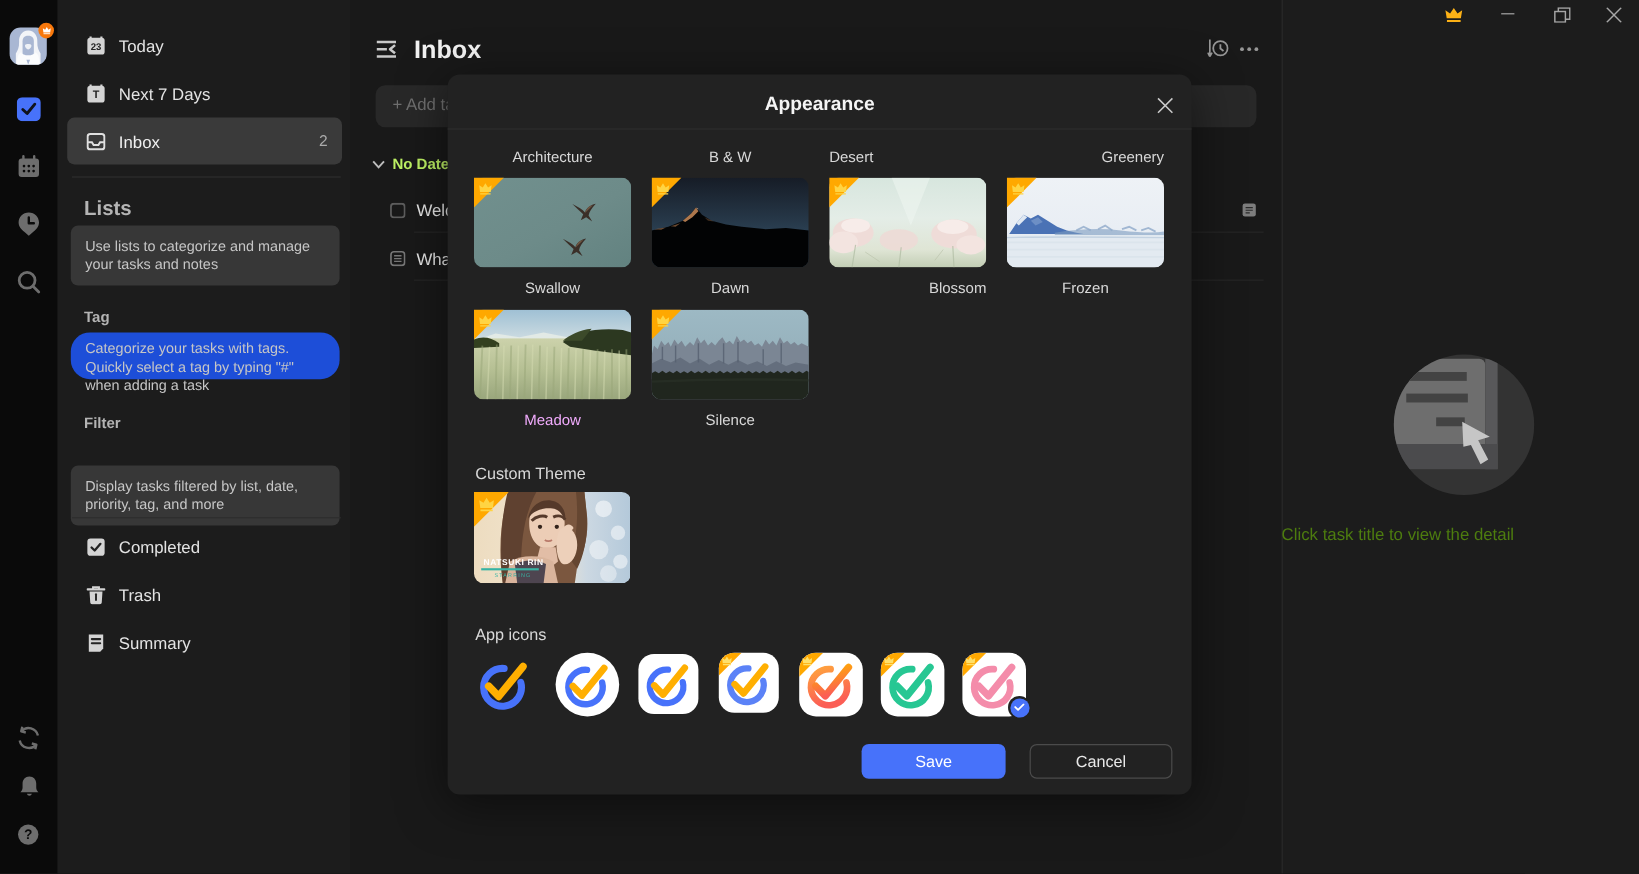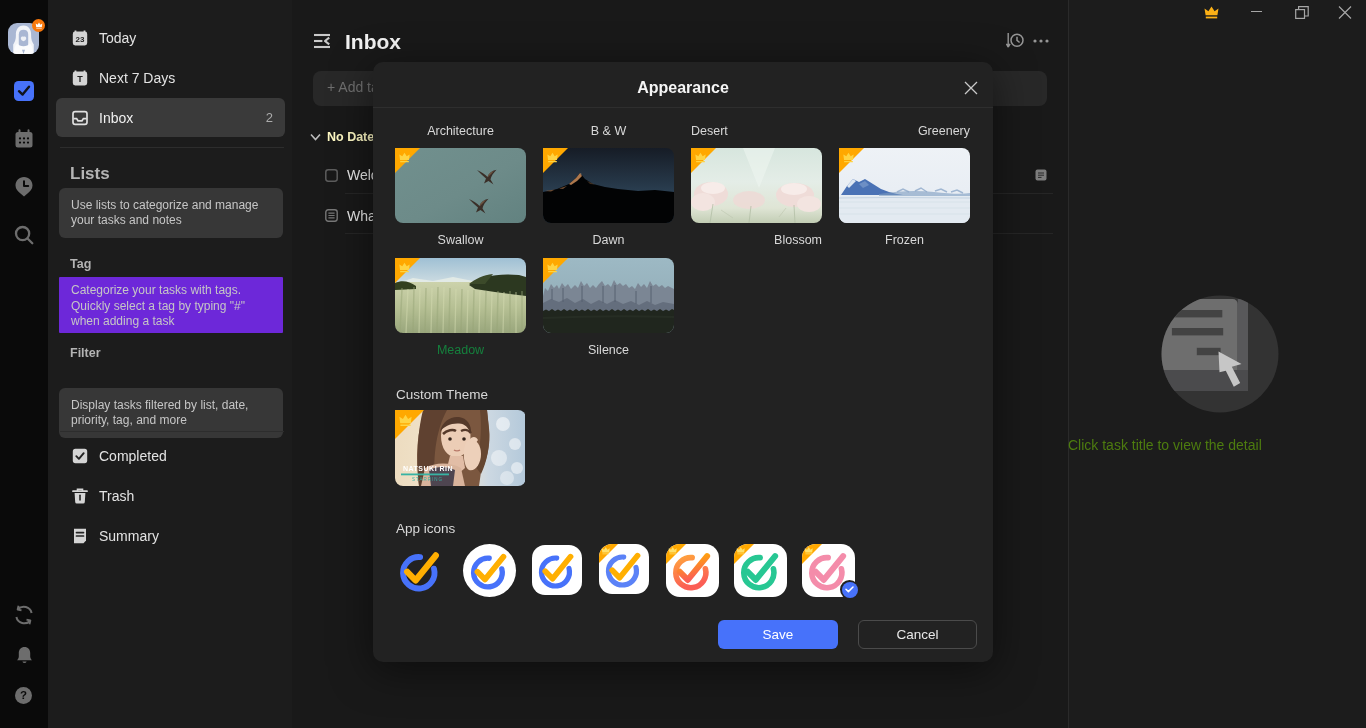--- a/index.html
+++ b/index.html
@@ -83,21 +83,21 @@
 <path d="M1.4 8.6 H4.6 L6 10.8 H10 L11.4 8.6 H14.6" stroke="#e0e0e0" stroke-width="1.7" fill="none"></path>
 </svg>
 <div class="txt" style="left:99px;top:109.5px;line-height:16px;font-size:14px;color:#f0f0f0">Inbox</div>
 <div class="txt" style="left:255px;top:110px;width:18px;text-align:right;line-height:16px;font-size:13px;color:#ababab">2</div>
 <div class="abs" style="left:60px;top:147px;width:224px;height:1px;background:#2d2d2d"></div>
 <div class="txt" style="left:70px;top:167px;line-height:14px;font-size:17px;font-weight:bold;color:#b4b4b4">Lists</div>
 <div class="abs" style="left:59px;top:188px;width:224px;height:50px;border-radius:6px;background:#373737">
 <div style="padding:10px 0 0 12px;font-size:12px;line-height:15px;color:#c6c6c6">Use lists to categorize and manage<br>your tasks and notes</div>
     </div>
 <div class="txt" style="left:70px;top:257px;line-height:14px;font-size:12.5px;font-weight:bold;color:#b4b4b4">Tag</div>
-<div class="abs" style="left:59px;top:277px;width:224px;height:56px;border-radius:1px;background:#6d28d9">
+<div class="abs" style="left:59px;top:277px;width:224px;height:39px;border-radius:16px;background:#1d4ed8">
 <div style="padding:6px 0 0 12px;font-size:12px;line-height:15.5px;color:#c6c6c6">Categorize your tasks with tags.<br>Quickly select a tag by typing "#"<br>when adding a task</div>
     </div>
 <div class="txt" style="left:70px;top:346px;line-height:14px;font-size:12.5px;font-weight:bold;color:#b4b4b4">Filter</div>
 <div class="abs" style="left:59px;top:388px;width:224px;height:50px;border-radius:6px;background:#373737">
 <div style="padding:10px 0 0 12px;font-size:12px;line-height:15px;color:#c6c6c6">Display tasks filtered by list, date,<br>priority, tag, and more</div>
     </div>
 <div class="abs" style="left:60px;top:431px;width:224px;height:1px;background:#2d2d2d"></div>
 <svg class="abs" style="left:72px;top:448px" width="16" height="16" viewBox="0 0 16 16">
 <rect x="0.8" y="0.8" width="14.4" height="14.4" rx="2.6" fill="#d4d4d4"></rect>
 <path d="M4.3 8.2 L6.9 10.8 L11.7 5.2" stroke="#232323" stroke-width="1.9" fill="none" stroke-linecap="round" stroke-linejoin="round"></path>
@@ -134,21 +134,21 @@
         <circle cx="8" cy="2" r="1.6" fill="#969696"></circle>
         <circle cx="14" cy="2" r="1.6" fill="#969696"></circle>
 </svg>
     </div>
 <div class="abs" style="left:313px;top:71px;width:734px;height:35px;border-radius:8px;background:#282828">
 <div style="padding:8px 0 0 14px;font-size:14px;color:#6f6f6f">+ Add task to "Inbox", press Enter to save.</div>
     </div>
 <svg class="abs" style="left:310px;top:133px" width="11" height="8" viewBox="0 0 11 8">
 <path d="M1 1.5 L5.5 6.5 L10 1.5" stroke="#bdbdbd" stroke-width="1.6" fill="none"></path>
 </svg>
-<div class="txt" style="left:327px;top:130px;line-height:14px;font-size:12.5px;font-weight:bold;color:#fef9c3">No Date</div>
+<div class="txt" style="left:327px;top:130px;line-height:14px;font-size:12.5px;font-weight:bold;color:#bef264">No Date</div>
 <svg class="abs" style="left:325px;top:169px" width="13" height="13" viewBox="0 0 13 13">
 <rect x="0.8" y="0.8" width="11.4" height="11.4" rx="2.4" stroke="#5d5d5d" stroke-width="1.5" fill="none"></rect>
 </svg>
 <div class="txt" style="left:347px;top:167px;line-height:16px;font-size:14px;color:#e8e8e8">Welcome to TickTick, a powerful to-do &amp; task management app</div>
 <svg class="abs" style="left:1035px;top:169px" width="12" height="12" viewBox="0 0 12 12">
 <rect x="0.5" y="0.5" width="11" height="11" rx="2" fill="#7d7d7d"></rect>
 <path d="M3 4 H9 M3 6.2 H9 M3 8.4 H6.5" stroke="#2a2a2a" stroke-width="1"></path>
 </svg>
 <div class="abs" style="left:345px;top:193px;width:708px;height:1px;background:#262626"></div>
 <svg class="abs" style="left:325px;top:209px" width="13" height="13" viewBox="0 0 13 13">
@@ -355,21 +355,21 @@
 <path d="M0 53 L3 51.4 L6 53 L9 51 L12 53 L15 51.4 L18 53 L21 51 L24 53 L27 51.4 L30 53 L33 51 L36 53 L39 51.4 L42 53 L45 51 L48 53 L51 51.4 L54 53 L57 51 L60 53 L63 51.4 L66 53 L69 51 L72 53 L75 51.4 L78 53 L81 51 L84 53 L87 51.4 L90 53 L93 51 L96 53 L99 51.4 L102 53 L105 51 L108 53 L111 51.4 L114 53 L117 51 L120 53 L123 51.4 L126 53 L129 51 L131 52 L131 75 L0 75 Z" fill="#20261e"></path>
 <path d="M0 60 Q65 57 131 59" stroke="#2a3126" stroke-width="2" fill="none" opacity="0.7"></path>
 </svg>
     </div>
 <svg class="abs" style="left:543px;top:258px" width="25" height="25" viewBox="0 0 25 25">
 <path d="M0 0 H25 L0 25 Z" fill="#ffa800"></path>
 <g transform="translate(4,4)">
         <path transform="scale(0.6875)" d="M1.5 11.5 L0.5 3.5 L4.8 6.2 L8 1 L11.2 6.2 L15.5 3.5 L14.5 11.5 Z M1.7 13 H14.3 V14.8 H1.7 Z" fill="#ffd443"></path>
       </g>
     </svg>
-<div class="txt" style="left:395px;top:343px;width:131px;text-align:center;font-size:12.5px;color:#15803d">Meadow</div>
+<div class="txt" style="left:395px;top:343px;width:131px;text-align:center;font-size:12.5px;color:#f0abfc">Meadow</div>
 <div class="txt" style="left:543px;top:343px;width:131px;text-align:center;font-size:12.5px;color:#d8d8d8">Silence</div>
 <div class="txt" style="left:396px;top:387px;font-size:13.5px;color:#d8d8d8">Custom Theme</div>
 <div class="abs" style="left:395px;top:410px;width:131px;height:76px;border-radius:8px;overflow:hidden">
       <svg width="130" height="76" viewBox="0 0 130 76">
 <defs>
           <linearGradient id="ct" x1="0" y1="0" x2="1" y2="0">
 <stop offset="0" stop-color="#eddcc0"></stop>
             <stop offset="0.5" stop-color="#f2e6d0"></stop>
             <stop offset="0.72" stop-color="#ccd8e2"></stop>
             <stop offset="1" stop-color="#b4c9da"></stop>

